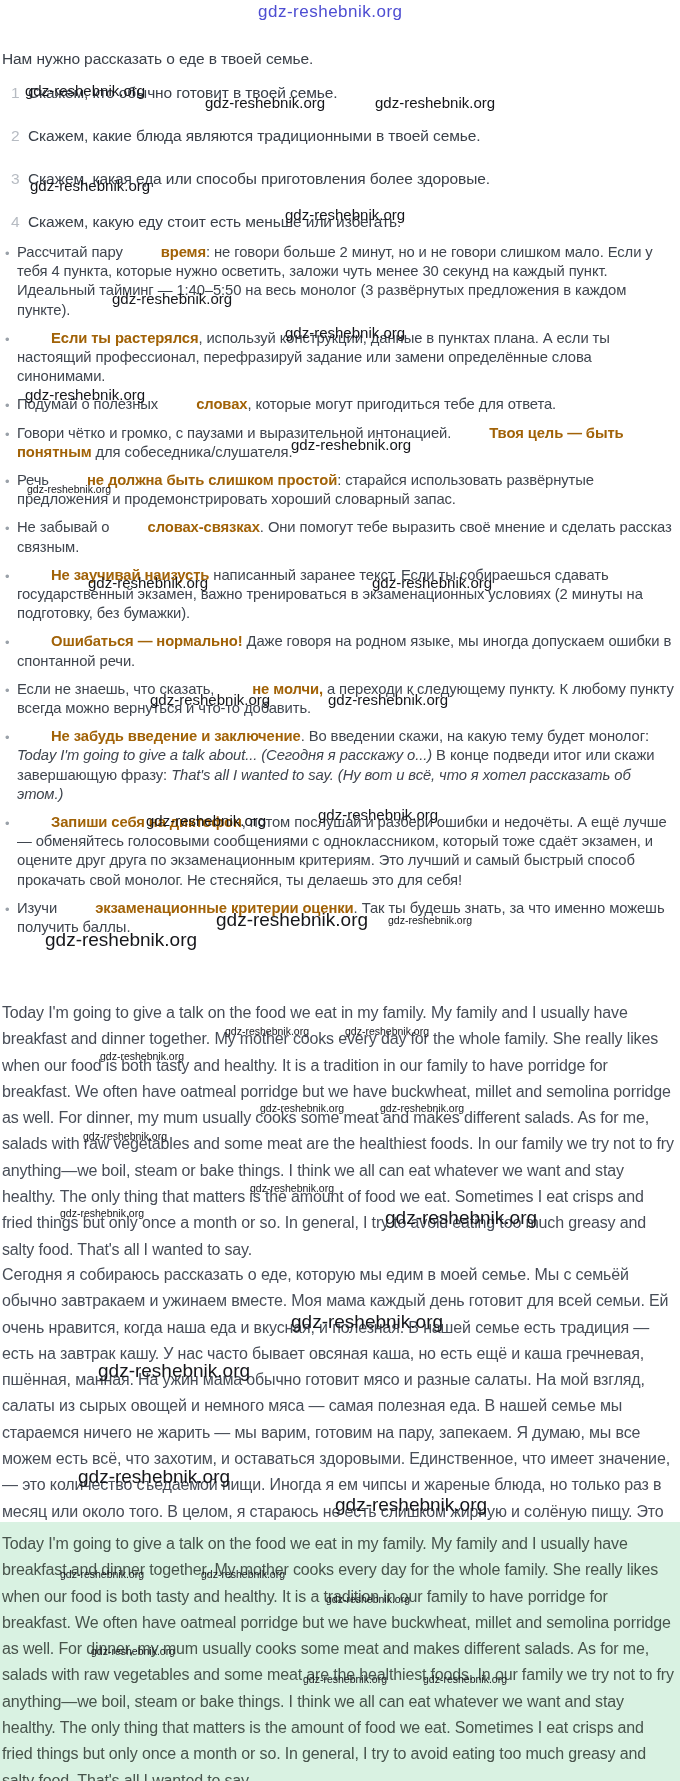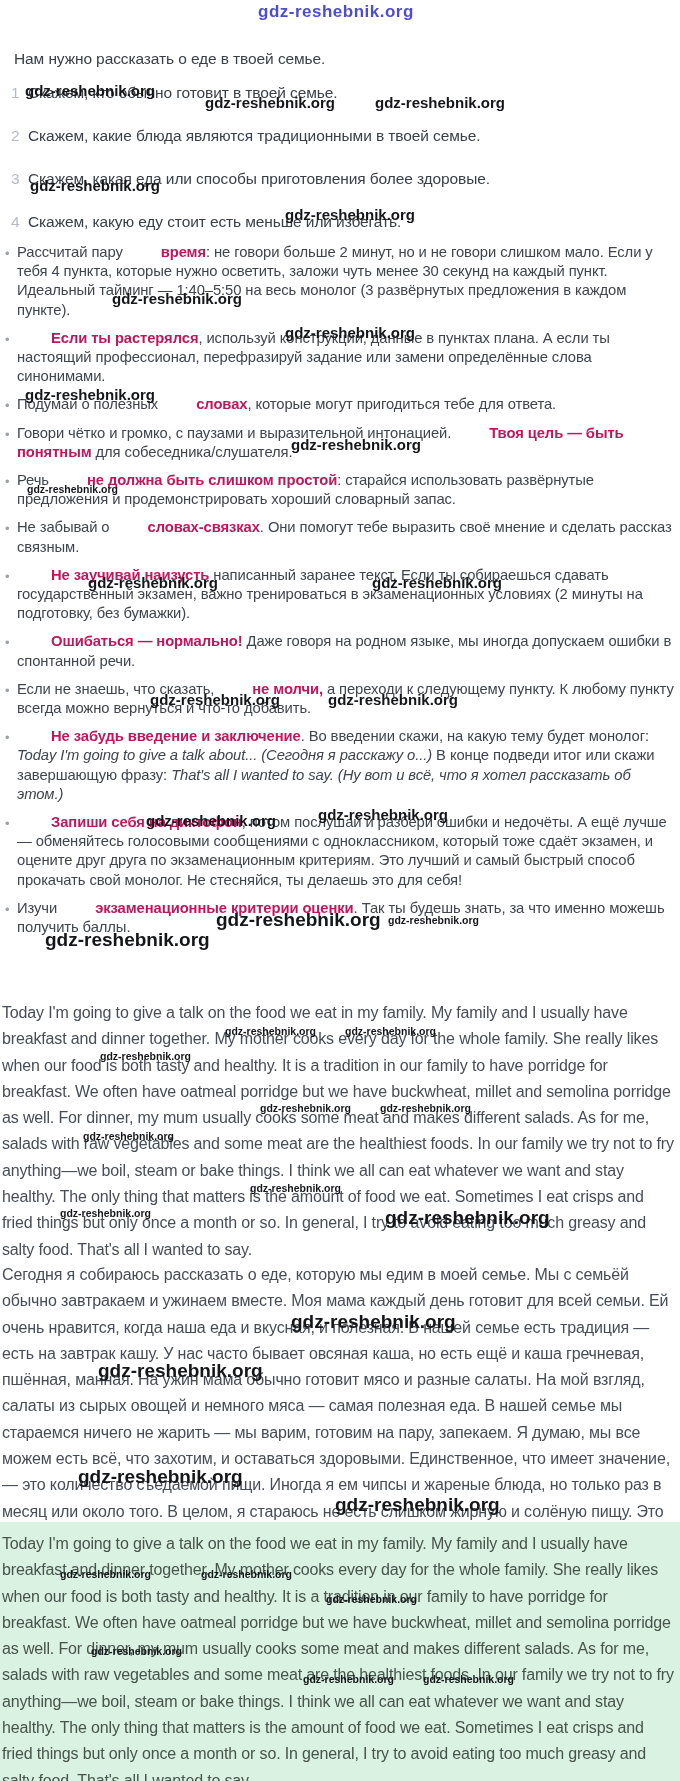--- a/index.html
+++ b/index.html
@@ -7,21 +7,21 @@
     position: relative;
     width: 680px;
     height: 1781px;
     overflow: hidden;
     background: #ffffff;
     font-family: "Liberation Sans", "DejaVu Sans", sans-serif;
     color: #3f454e;
   }
   
   .intro {
-    padding: 33px 4px 0 14px;
+    padding: 33px 4px 0 2px;
     font-size: 15.5px;
     line-height: 19px;
     letter-spacing: -0.1px;
     color: #3a4049;
   }
   
   ol.tasks { list-style: none; margin: 13px 0 0 0; padding: 0; }
   ol.tasks li {
     position: relative;
     padding-left: 28px;
@@ -52,21 +52,21 @@
   }
   ul.tips li:last-child { margin-bottom: 0; }
   ul.tips li::before {
     content: "\2022";
     position: absolute;
     left: 5px;
     top: 1px;
     font-size: 13px;
     color: #9aa1a9;
   }
-  .b { font-weight: bold; color: #be185d; padding-left: 34px; }
+  .b { font-weight: bold; color: #a16207; padding-left: 34px; }
   .i { font-style: italic; }
   
   .para {
     position: absolute;
     left: 0;
     right: 0;
     padding: 0 2px 0 2px;
     font-size: 16px;
     line-height: 26.3px;
     letter-spacing: -0.15px;
@@ -84,21 +84,21 @@
     background: #d9f2e2;
     font-size: 16px;
     line-height: 26.3px;
     letter-spacing: -0.15px;
     color: #47534b;
   }
   
   .wm {
     position: absolute;
     white-space: nowrap;
-    font-weight: 700;
+    font-weight: 400;
     line-height: 1;
     color: #15161a;
     pointer-events: none;
     text-align: center;
   }
   .wm-md  { font-size: 15px; }
   .wm-lg  { font-size: 19px; }
   .wm-sm  { font-size: 10.5px; }
   .wm-top { font-size: 17px; color: #4d4dd2; letter-spacing: 0.5px; }
 </style>

